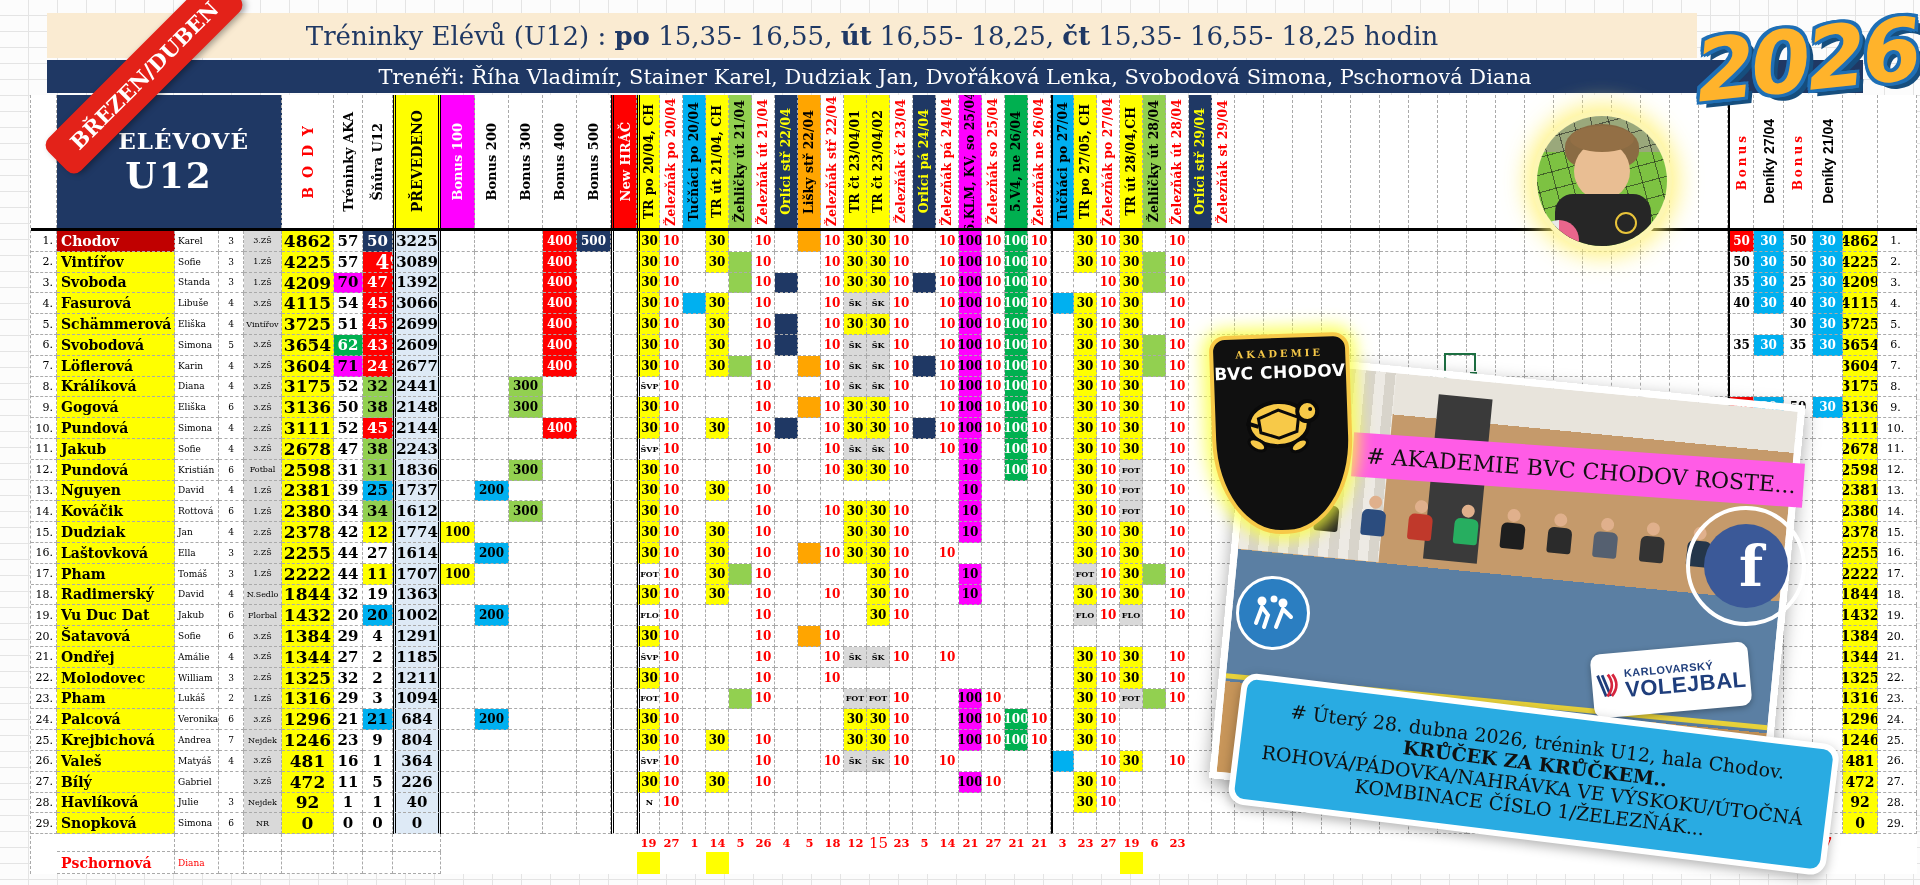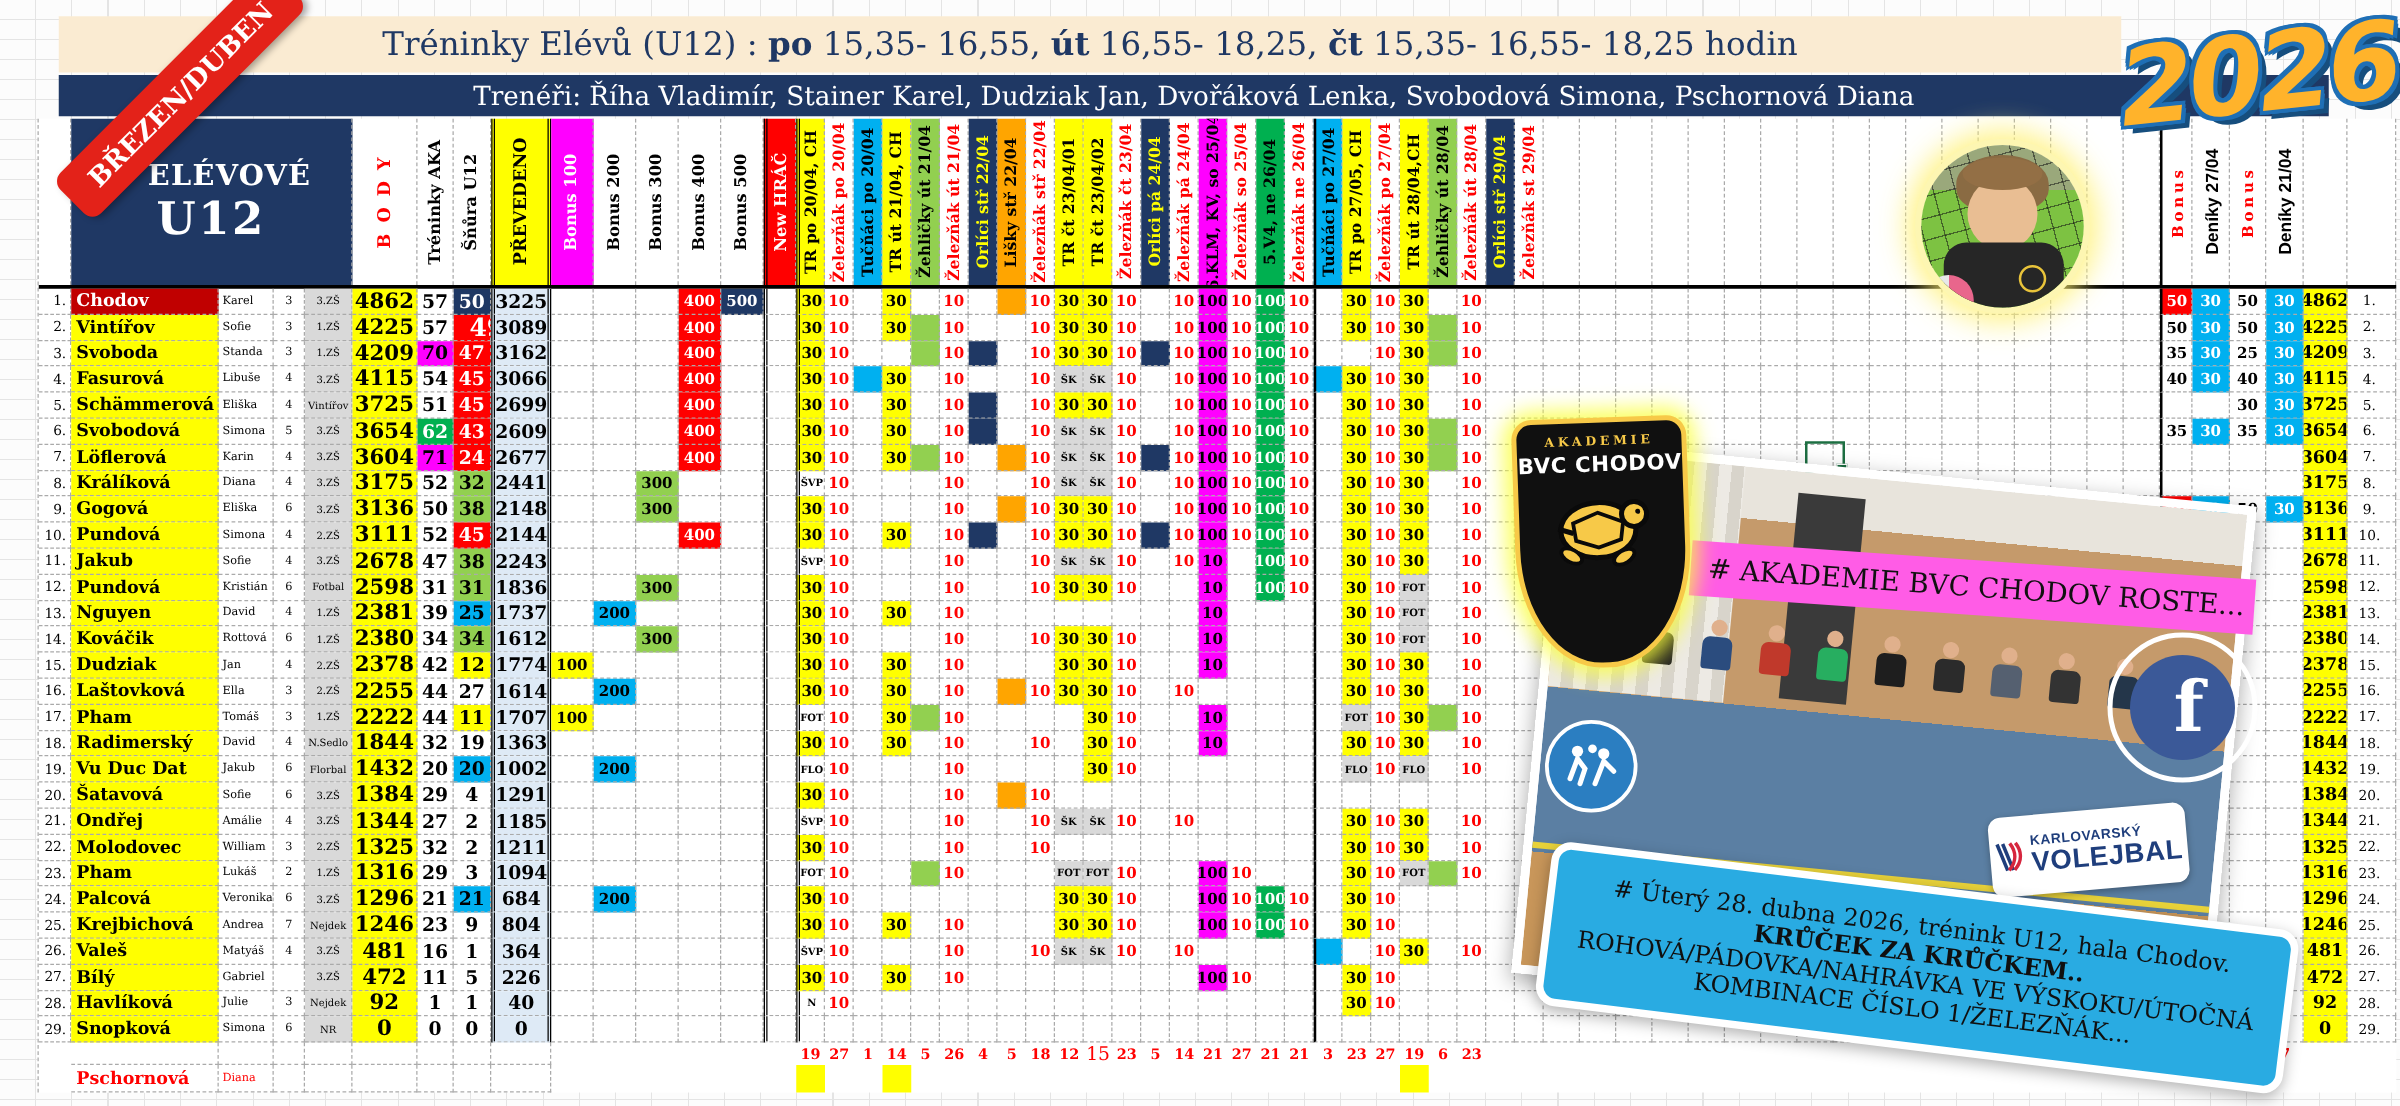--- a/index.html
+++ b/index.html
@@ -411,21 +411,21 @@
     </div>
     <div class="trow">
       <div class="cell tnum" style="width: 26px;">3.</div>
       <div class="cell tname" style="width: 118px; background: rgb(255, 255, 0);">Svoboda</div>
       <div class="cell tfirst" style="width: 44px;">Standa</div>
       <div class="cell tgrade" style="width: 25px;">3</div>
       <div class="cell tschool" style="width: 38px; background: rgb(217, 217, 217);">1.ZŠ</div>
       <div class="cell big" style="width: 52px; background: rgb(255, 255, 0); font-size: 17px;">4209</div>
       <div class="cell " style="width: 29px; background: rgb(255, 0, 255); color: rgb(0, 0, 0); font-weight: bold; font-size: 15px;">70</div>
       <div class="cell " style="width: 30px; background: rgb(255, 0, 0); color: rgb(255, 255, 255); font-weight: bold; font-size: 15px;">47</div>
-      <div class="cell " style="width: 48px; background: rgb(222, 234, 246); border-left: 3px double rgb(0, 0, 0); border-right: 3px double rgb(0, 0, 0); font-weight: bold; font-size: 15px;">3162</div>
+      <div class="cell " style="width: 48px; background: rgb(222, 234, 246); border-left: 3px double rgb(0, 0, 0); border-right: 3px double rgb(0, 0, 0); font-weight: bold; font-size: 15px;">1392</div>
       <div class="cell " style="width: 34px;"></div>
       <div class="cell " style="width: 34px;"></div>
       <div class="cell " style="width: 34px;"></div>
       <div class="cell " style="width: 34px; background: rgb(255, 0, 0); color: rgb(255, 255, 255); font-weight: bold;">400</div>
       <div class="cell " style="width: 34px;"></div>
       <div class="cell " style="width: 26px; border-left: 3px double rgb(0, 0, 0);"></div>
       <div class="cell " style="width: 23px; border-left: 3px double rgb(0, 0, 0); background: rgb(255, 255, 0); color: rgb(0, 0, 0); font-weight: bold;">30</div>
       <div class="cell " style="width: 23px; color: rgb(255, 0, 0); font-weight: bold;">10</div>
       <div class="cell " style="width: 23px;"></div>
       <div class="cell " style="width: 23px;"></div>

